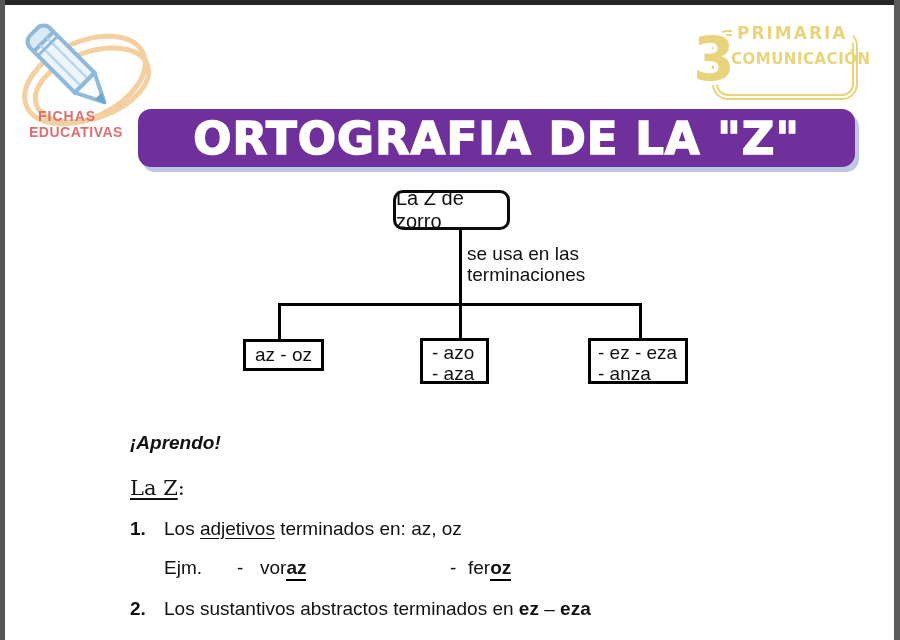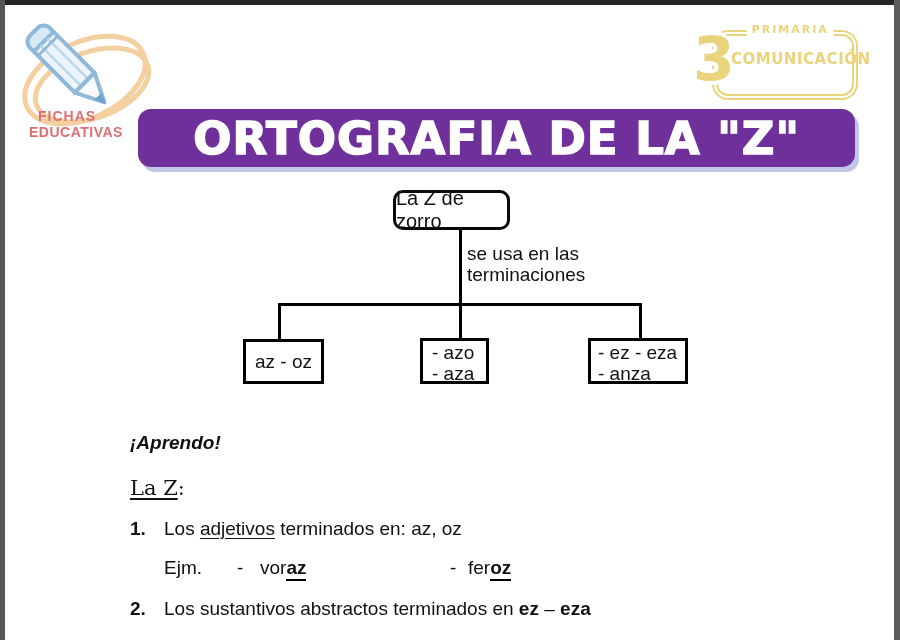--- a/index.html
+++ b/index.html
@@ -12,21 +12,21 @@
   .frame-left{position:absolute;left:0;top:0;width:5px;height:640px;background:#565656;}
   .frame-right{position:absolute;left:894px;top:0;width:6px;height:640px;background:#5c5c5c;}
 
   
   .logo{position:absolute;left:10px;top:20px;width:152px;height:122px;}
 
   
   .badge{position:absolute;left:712px;top:30px;width:134px;height:58px;
          border:6px double #E9D47B;border-radius:16px;color:#E9D47B;}
   .badge-level{position:absolute;left:50%;top:-13px;transform:translateX(-44%);
-         background:#fff;padding:0 5px;font-weight:bold;font-size:11px;letter-spacing:2px;
+         background:#fff;padding:0 5px;font-weight:bold;font-size:17px;letter-spacing:2px;
          font-family:"DejaVu Sans", sans-serif; white-space:nowrap;text-align:right;}
   .badge-grade{position:absolute;left:-25px;top:-12px;font-size:60px;line-height:70px;font-weight:bold;
          font-family:"DejaVu Sans", sans-serif;
          text-shadow:-4px 0 0 #fff,4px 0 0 #fff,0 -4px 0 #fff,0 4px 0 #fff;}
   .badge-subject{position:absolute;left:13px;top:14px;width:120px;font-weight:bold;font-size:15px;
          letter-spacing:0.5px;font-family:"DejaVu Sans", sans-serif;white-space:nowrap;}
 
   
   .banner{position:absolute;left:138px;top:109px;width:717px;height:58px;background:#70309B;
           border-radius:13px;box-shadow:4px 5px 0 #BFC7E6;
@@ -34,21 +34,21 @@
   .banner-title{color:#fff;font-family:"DejaVu Sans", sans-serif;font-weight:bold;
           font-size:45px;letter-spacing:1px;-webkit-text-stroke:1.5px #ffffff;white-space:nowrap;}
 
   
   .node-root{position:absolute;left:393px;top:190px;width:117px;height:40px;
           border:3px solid #0a0a0a;border-radius:10px;display:flex;align-items:center;
           justify-content:center;font-size:20px;background:#fff;box-sizing:border-box;}
   .dline{position:absolute;background:#000;}
   .caption{position:absolute;left:467px;top:243px;font-size:19px;line-height:21px;}
   .leaf{position:absolute;border:3px solid #000;box-sizing:border-box;font-size:19px;background:#fff;}
-  .leaf-1{left:243px;top:339px;width:81px;height:45px;display:flex;align-items:center;justify-content:center;}
+  .leaf-1{left:243px;top:339px;width:81px;height:32px;display:flex;align-items:center;justify-content:center;}
   .leaf-2{left:420px;top:338px;width:69px;height:46px;padding:1px 0 0 9px;line-height:21px;}
   .leaf-3{left:588px;top:338px;width:100px;height:46px;padding:1px 0 0 7px;line-height:21px;}
 
   
   .heading{position:absolute;left:130px;top:432px;font-size:19px;font-weight:bold;font-style:italic;}
   .rule-intro{position:absolute;left:130px;top:476px;font-size:21px;font-family:"DejaVu Serif", serif;}
   .rule-intro u{text-underline-offset:3px;}
   .row{position:absolute;left:0;width:900px;font-size:19px;}
   .row-num{position:absolute;left:130px;font-weight:bold;}
   .row-text{position:absolute;left:164px;}

